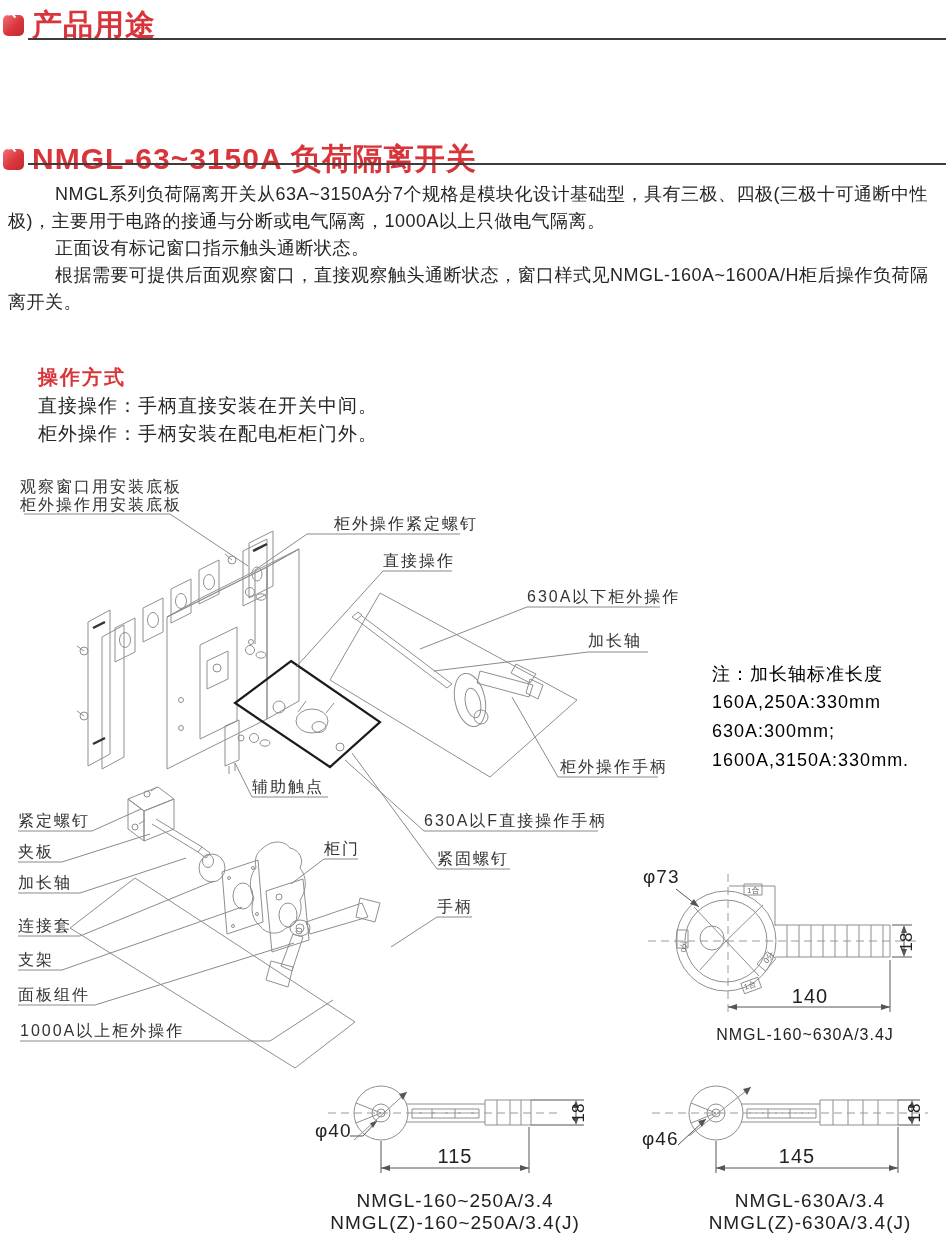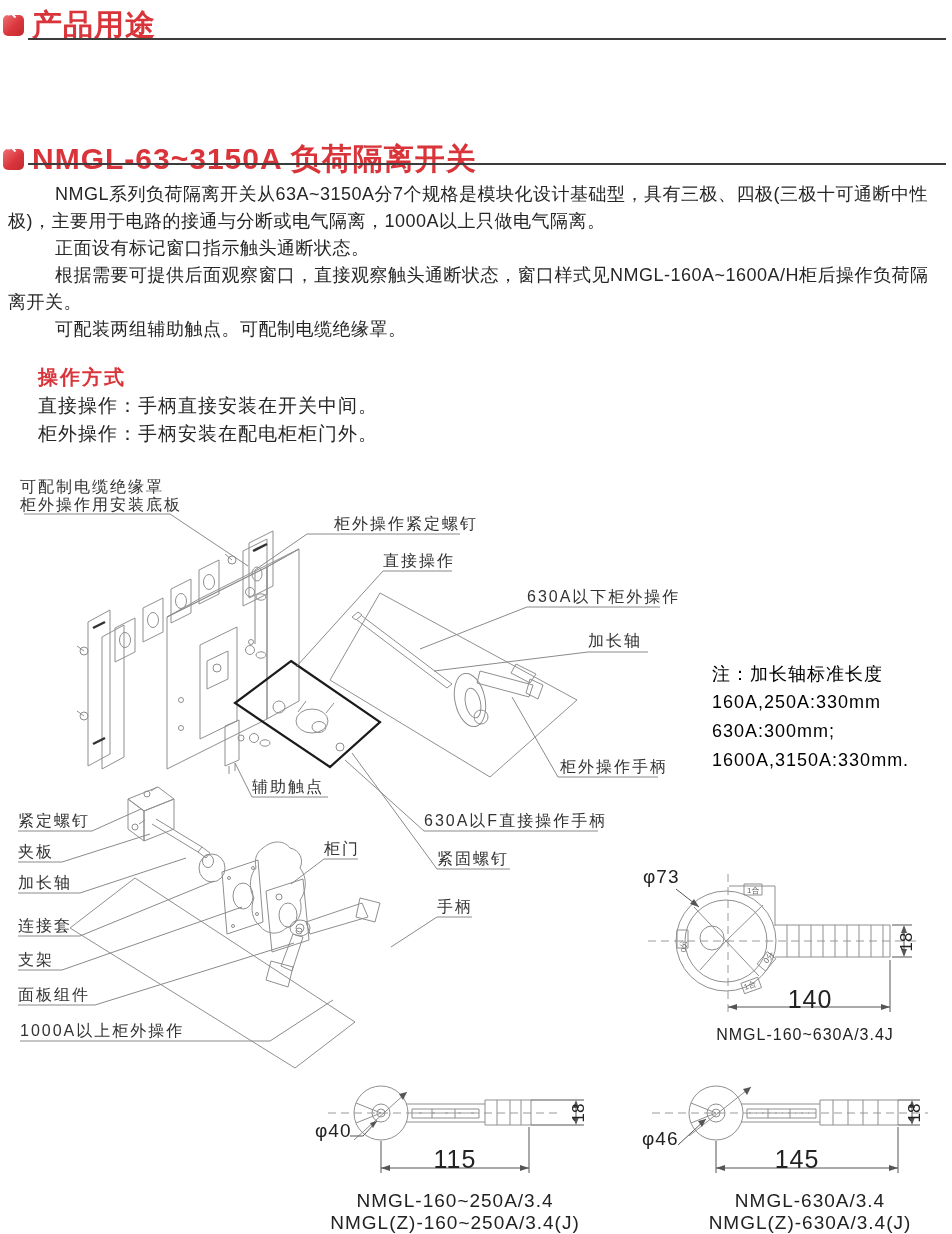--- a/index.html
+++ b/index.html
@@ -24,21 +24,21 @@
   .rule{position:absolute;height:2px;background:#3c3c3c;}
   .para{position:absolute;font-size:18px;line-height:27px;letter-spacing:0.5px;}
   .para p{margin:0;text-indent:47px;}
   .red{color:#d93439;}
   .op-title{position:absolute;font-size:20px;font-weight:600;letter-spacing:2px;}
   .op-line{position:absolute;font-size:19px;letter-spacing:1px;white-space:nowrap;}
 
   .dlbl{position:absolute;font-size:16px;letter-spacing:2px;color:#333;white-space:nowrap;}
   .note{position:absolute;font-size:18px;letter-spacing:1px;color:#000000;white-space:nowrap;}
 
-  .dimlbl{position:absolute;font-size:25px;color:#222;letter-spacing:1px;white-space:nowrap;}
+  .dimlbl{position:absolute;font-size:20px;color:#222;letter-spacing:1px;white-space:nowrap;}
   .dimlbl.center{text-align:center;}
   .vdim{position:absolute;font-size:17px;color:#222;width:28px;height:18px;text-align:center;
         transform:rotate(-90deg);transform-origin:center;white-space:nowrap;}
   .cap{position:absolute;font-size:19px;color:#222;letter-spacing:1px;text-align:center;white-space:nowrap;}
 </style>
 </head>
 <body>
 
 <div class="page">
 
@@ -319,28 +319,27 @@
           <line x1="9" y1="9" x2="12.5" y2="12.5" stroke="#fff" stroke-width="2"></line>
         </svg>
     </span>
     <span class="sec-title red">NMGL-63~3150A 负荷隔离开关</span>
   </div>
   <div class="rule" style="left:28px;top:163px;width:918px;"></div>
   <div class="para" style="left:8px;top:174px;width:936px;margin-top:7px;">
     <p>NMGL系列负荷隔离开关从63A~3150A分7个规格是模块化设计基础型，具有三极、四极(三极十可通断中性极)，主要用于电路的接通与分断或电气隔离，1000A以上只做电气隔离。</p>
     <p>正面设有标记窗口指示触头通断状态。</p>
     <p>根据需要可提供后面观察窗口，直接观察触头通断状态，窗口样式见NMGL-160A~1600A/H柜后操作负荷隔离开关。</p>
-    <p>可配装两组辅助触点。可配制电缆绝缘罩。</p>
   </div>
 
   <div class="op-title red" style="left:38px;top:364px;">操作方式</div>
   <div class="op-line" style="left:38px;top:393px;">直接操作：手柄直接安装在开关中间。</div>
   <div class="op-line" style="left:38px;top:421px;">柜外操作：手柄安装在配电柜柜门外。</div>
 
-  <div class="dlbl" style="left:20px;top:477px;">可配制电缆绝缘罩</div>
+  <div class="dlbl" style="left:20px;top:477px;">观察窗口用安装底板</div>
   <div class="dlbl" style="left:20px;top:495px;">柜外操作用安装底板</div>
   <div class="dlbl" style="left:307px;top:514px;margin-left:27px;">柜外操作紧定螺钉</div>
   <div class="dlbl" style="left:383px;top:551px;">直接操作</div>
   <div class="dlbl" style="left:527px;top:587px;">630A以下柜外操作</div>
   <div class="dlbl" style="left:588px;top:631px;">加长轴</div>
   <div class="dlbl" style="left:560px;top:757px;">柜外操作手柄</div>
   <div class="dlbl" style="left:252px;top:777px;">辅助触点</div>
   <div class="dlbl" style="left:424px;top:811px;">630A以F直接操作手柄</div>
   <div class="dlbl" style="left:437px;top:849px;">紧固螺钉</div>
   <div class="dlbl" style="left:324px;top:839px;">柜门</div>

